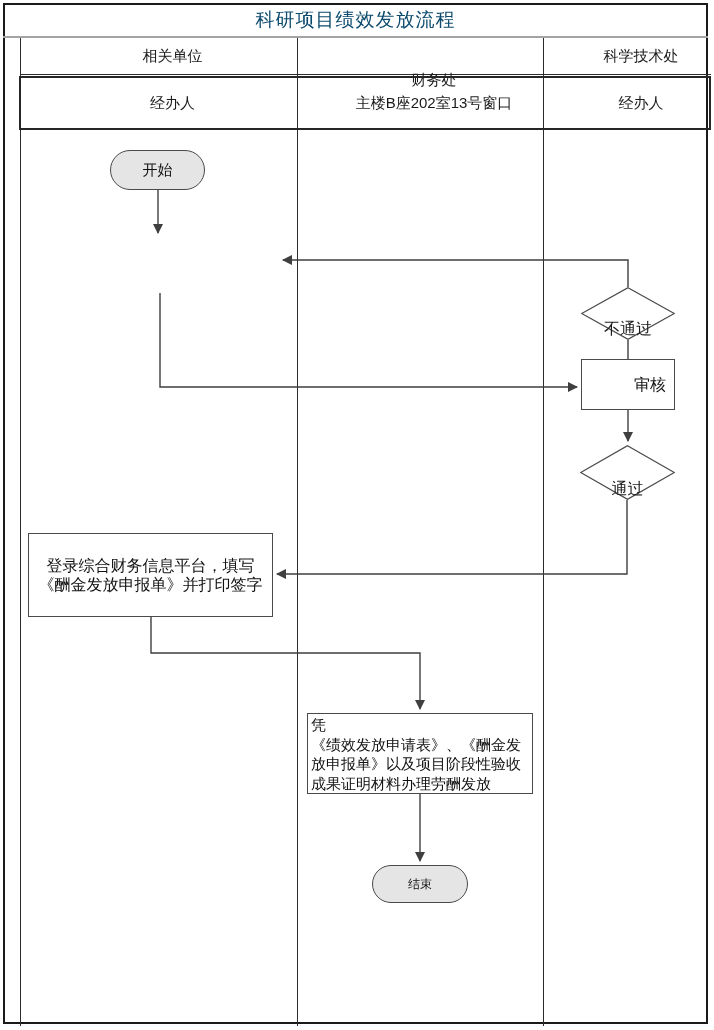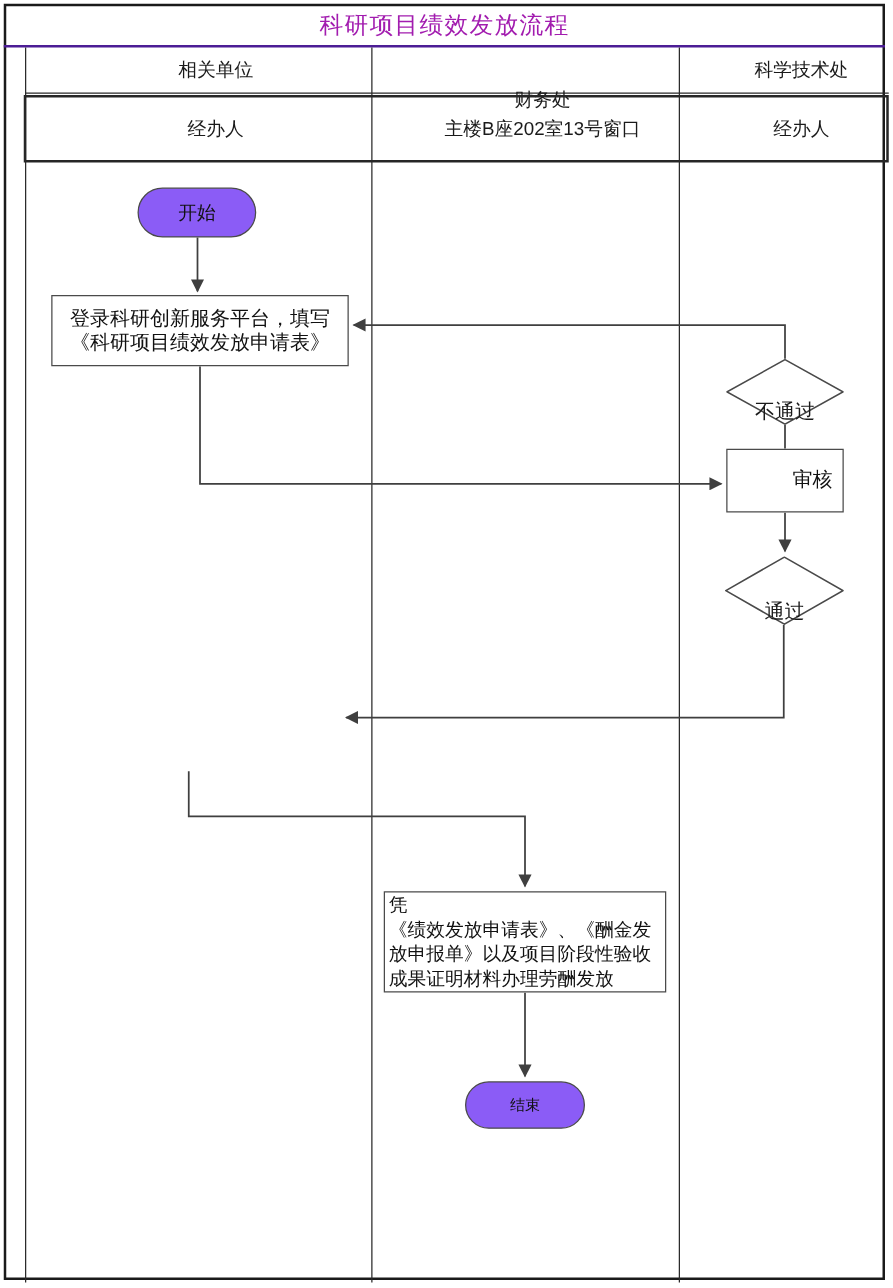--- a/index.html
+++ b/index.html
@@ -4,29 +4,29 @@
 <style>
   html,body{margin:0;padding:0;background:#fff;}
   #page{
     position:relative;width:714px;height:1030px;background:#fff;
     font-family:"Liberation Sans","DejaVu Sans",sans-serif;
     color:#111;overflow:hidden;
   }
   .abs{position:absolute;}
   
   #frame{left:3px;top:3px;width:705px;height:1021px;border:2px solid #1a1a1a;box-sizing:border-box;}
-  #title-bar{left:3px;top:3px;width:705px;height:35px;border-bottom:2px solid #4c1d95;
+  #title-bar{left:3px;top:3px;width:705px;height:35px;border-bottom:2px solid #a3a3a3;
     box-sizing:border-box;display:flex;align-items:center;justify-content:center;
-    font-size:19px;letter-spacing:1px;color:#a21caf;}
+    font-size:19px;letter-spacing:1px;color:#0c4a6e;}
   .vline{width:1px;background:#2b2b2b;}
   .hline{height:1px;background:#2b2b2b;}
   .cell{display:flex;align-items:center;justify-content:center;font-size:15px;color:#1a1a1a;box-sizing:border-box;padding-left:28px;}
   #header-row2-box{left:19px;top:76px;width:692px;height:54px;border:2px solid #262626;box-sizing:border-box;}
   
-  .stadium{border:1.4px solid #4a4a4a;border-radius:20px;background:#8b5cf6;
+  .stadium{border:1.4px solid #4a4a4a;border-radius:20px;background:#e5e5e5;
     display:flex;align-items:center;justify-content:center;box-sizing:border-box;}
   .process{border:1.4px solid #4a4a4a;background:#fff;display:flex;flex-direction:column;
     align-items:center;justify-content:center;box-sizing:border-box;font-size:16px;line-height:19px;text-align:center;}
   .diamond{display:flex;align-items:flex-end;justify-content:center;}
   .diamond svg{position:absolute;left:0;top:0;}
   .diamond span{position:relative;font-size:16px;color:#1a1a1a;}
   #connectors{left:0;top:0;pointer-events:none;}
 </style>
 </head>
 <body>
@@ -66,43 +66,43 @@
       <polyline points="627,500 627,574 277,574" marker-end="url(#arw)"></polyline>
       <polyline points="151,617 151,653 420,653 420,709" marker-end="url(#arw)"></polyline>
       <polyline points="420,794 420,861" marker-end="url(#arw)"></polyline>
     </g>
   </svg>
 
   <div class="abs stadium" style="left:110px;top:150px;width:95px;height:40px;font-size:15px;">
     <span>开始</span>
   </div>
 
-  <div class="abs process" style="left:41px;top:236px;width:238px;height:57px;">
-    <span>登录科研创新服务平台，填写</span>
-    <span>《科研项目绩效发放申请表》</span>
-  </div>
 
   <div class="abs diamond" style="left:581px;top:287px;width:94px;height:53px;">
     <svg width="94" height="53">
       <polygon points="47,0.7 93.3,26.5 47,52.3 0.7,26.5" fill="#fff" stroke="#4a4a4a" stroke-width="1.3"></polygon>
     </svg>
     <span>不通过</span>
   </div>
 
   <div class="abs process" style="left:581px;top:359px;width:94px;height:51px;padding-left:44px;">
     <span>审核</span>
   </div>
 
   <div class="abs diamond" style="left:580px;top:445px;width:95px;height:55px;">
     <svg width="95" height="55">
       <polygon points="47.5,0.7 94.3,27.5 47.5,54.3 0.7,27.5" fill="#fff" stroke="#4a4a4a" stroke-width="1.3"></polygon>
     </svg>
     <span>通过</span>
   </div>
 
+  <div class="abs process" style="left:28px;top:533px;width:245px;height:84px;">
+    <span>登录综合财务信息平台，填写</span>
+    <span>《酬金发放申报单》并打印签字</span>
+  </div>
 
   <div class="abs process" style="left:307px;top:713px;width:226px;height:81px;align-items:flex-start;justify-content:flex-start;text-align:left;font-size:15px;line-height:19.5px;padding:1px 0 0 3px;">
     <span>凭</span>
     <span>《绩效发放申请表》、《酬金发</span>
     <span>放申报单》以及项目阶段性验收</span>
     <span>成果证明材料办理劳酬发放</span>
   </div>
 
   <div class="abs stadium" style="left:372px;top:865px;width:96px;height:38px;border-radius:19px;font-size:12px;">
     <span>结束</span>

